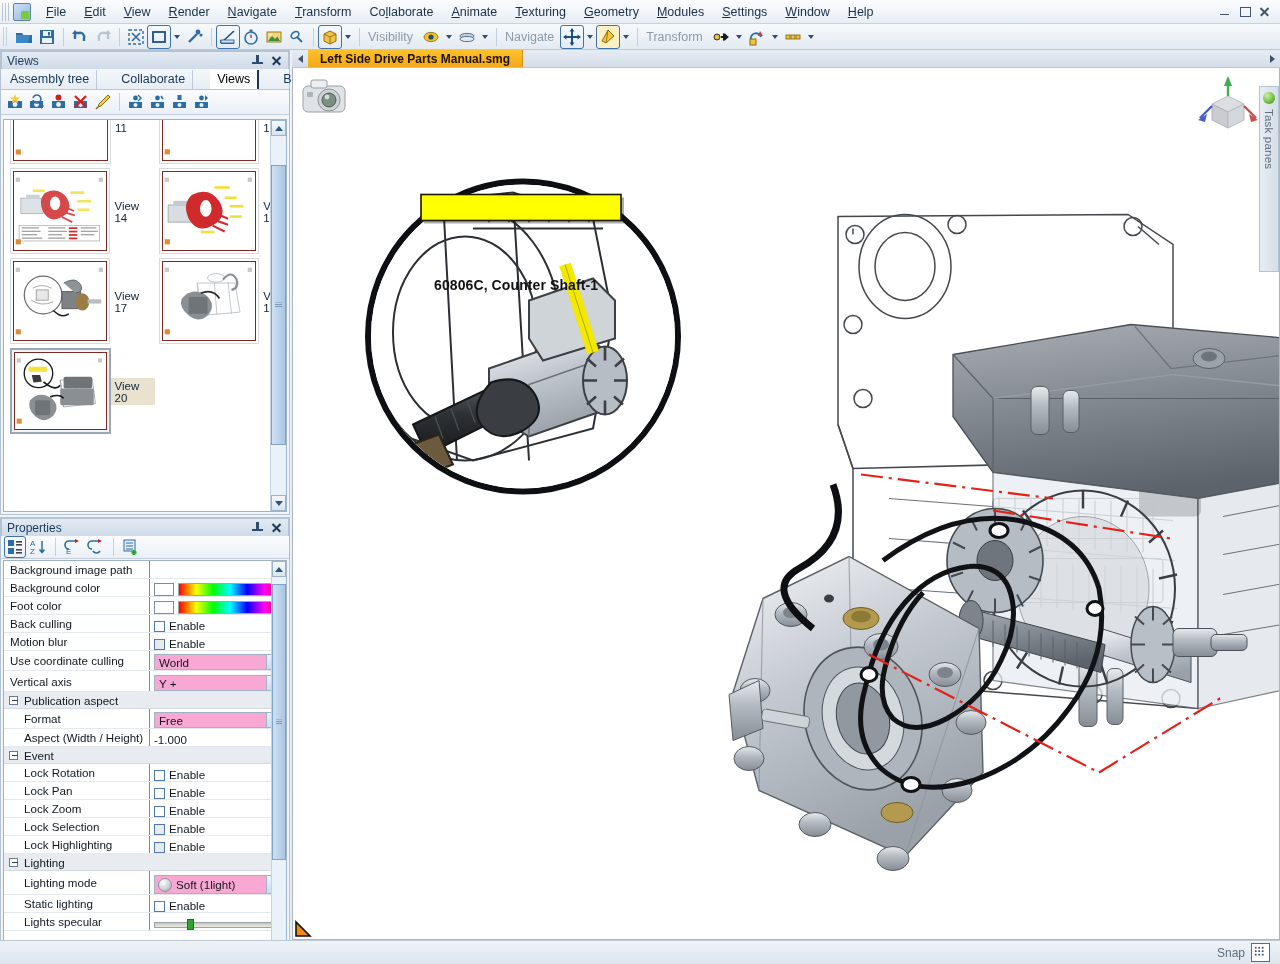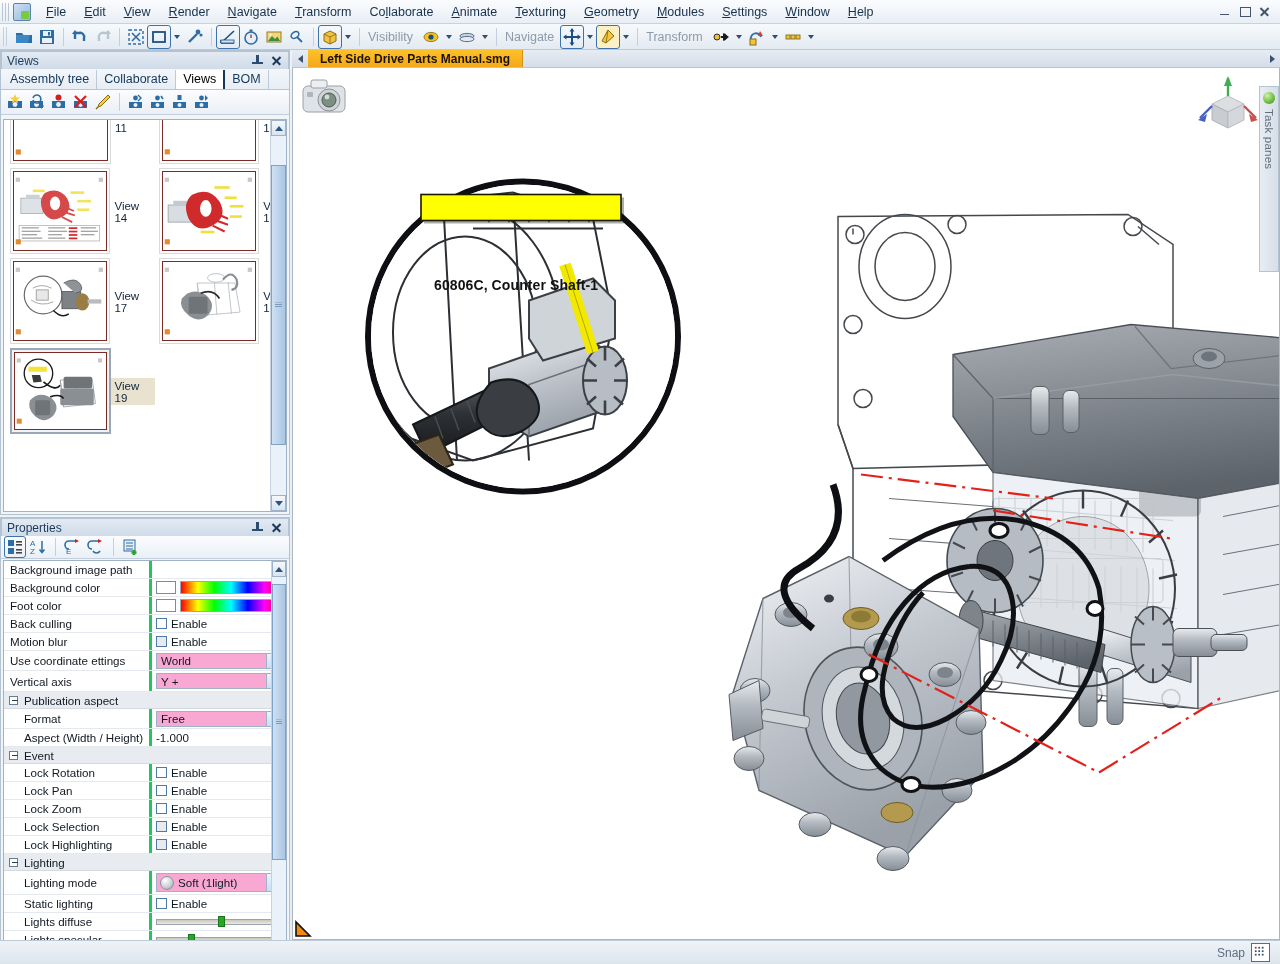--- a/index.html
+++ b/index.html
@@ -111,20 +111,21 @@
   
   .views-panel {
     position: absolute; top: 50px; left: 0; width: 290px; height: 465px;
     border: 1px solid #b4c3d2; background:#f2f5f8;
   }
   .tabrow {
     height: 21px; display: flex; align-items: flex-end;
     background: linear-gradient(#f4f7fa,#e7edf4);
     border-bottom: 1px solid #b8c5d3;
     padding-left: 2px;
+    gap: 17px;
   }
   .tab {
     padding: 2px 7px 3px 7px; font-size: 12.5px; color: #14385c;
     border-right: 1px solid #bdc9d6; cursor: default; white-space: nowrap;
   }
   .tab.sel {
     background: #ffffff; color: #000; font-weight: normal;
     border-right: 2px solid #15395e;
   }
   .vtoolbar {
@@ -195,22 +196,22 @@
     display: flex; align-items: center; height: 18px;
     border-bottom: 1px solid #e4e9ef;
     font-size: 11.6px; color: #101820;
   }
   .prow .pname {
     width: 145px; padding-left: 6px; position: relative;
     white-space: nowrap; overflow: hidden;
   }
   .prow .pname.ind { padding-left: 20px; }
   .prow .pval {
-    flex: 1; padding-left: 4px; display:flex; align-items:center; gap:4px;
-    border-left: 3px solid #22c55e; height: 100%;
+    flex: 1; padding-left: 4px; display:flex; align-items:flex-end; gap:4px;
+    border-left: 1px solid #22c55e; height: 100%;
   }
   .grp {
     background: #e8ecf1; font-size: 11.6px; color:#101820;
     height: 17px; display:flex; align-items:center; gap:6px; padding-left: 5px;
     border-bottom: 1px solid #d3dae2;
   }
   .grpbox {
     width: 9px; height: 9px; border:1px solid #6b7c8d; background:#fff;
     position:relative; display:inline-block; cursor:default;
   }
@@ -748,21 +749,21 @@
                   </g>
                   <rect x="58" y="24" width="34" height="14" rx="2" fill="#6f7479"></rect>
                   <rect x="54" y="38" width="40" height="20" rx="2" fill="#8a8f94"></rect>
                   <path d="M18 52 q12 -12 26 -2 q10 9 2 20 q-10 11 -22 1 q-10 -9 -6 -19z" fill="#8a8f94"></path>
                   <rect x="24" y="52" width="18" height="18" rx="2" fill="#6f7479"></rect>
                   <path d="M42 48 q12 -4 16 2" stroke="#1a1a1a" stroke-width="2" fill="none"></path>
                   <rect x="2" y="74" width="6" height="6" fill="#e08a32"></rect>
                 </svg>
               </div>
             </div>
-            <div class="thumblabel sel">View 19</div>
+            <div class="thumblabel sel">View 20</div>
           </div>
 
         </div>
         <div class="vscroll">
           <div class="vsbtn">
               <div class="vsarrow vsup"></div>
             </div>
           <div class="vstrack">
               <div class="vsthumb"></div>
             </div>
@@ -851,21 +852,21 @@
           </div>
         </div>
         <div class="prow">
           <div class="pname">Motion blur</div>
           <div class="pval">
             <span class="chk dim"></span>
             <span>Enable</span>
           </div>
         </div>
         <div class="prow" style="height:20px">
-          <div class="pname">Use coordinate ettings</div>
+          <div class="pname">Use coordinate culling</div>
           <div class="pval">
             <span class="combo">
               <span class="ctext">World</span>
               <span class="cbtn"></span>
             </span>
           </div>
         </div>
         <div class="prow" style="height:21px">
           <div class="pname">Vertical axis</div>
           <div class="pval">
@@ -946,29 +947,20 @@
               <span class="ctext">Soft (1light)</span>
               <span class="cbtn" style="height:17px"></span>
             </span>
           </div>
         </div>
         <div class="prow">
           <div class="pname ind">Static lighting</div>
           <div class="pval">
             <span class="chk"></span>
             <span>Enable</span>
-          </div>
-        </div>
-        <div class="prow">
-          <div class="pname ind">Lights diffuse</div>
-          <div class="pval">
-            <span class="slider">
-              <span class="track"></span>
-              <span class="knob" style="left:50%"></span>
-            </span>
           </div>
         </div>
         <div class="prow">
           <div class="pname ind">Lights specular</div>
           <div class="pval">
             <span class="slider">
               <span class="track"></span>
               <span class="knob" style="left:26%"></span>
             </span>
           </div>

